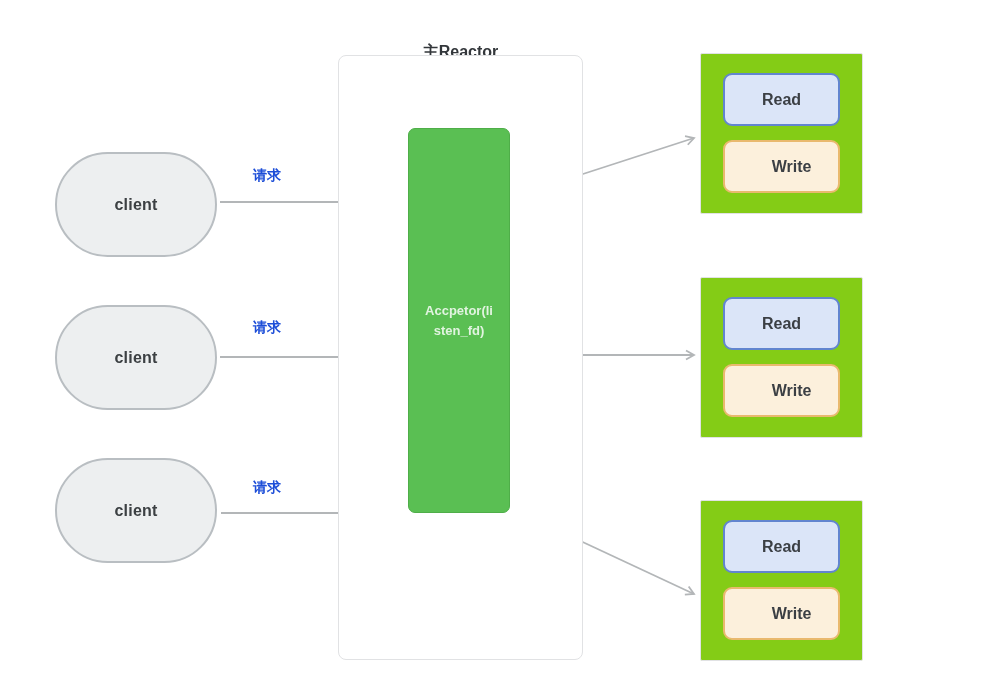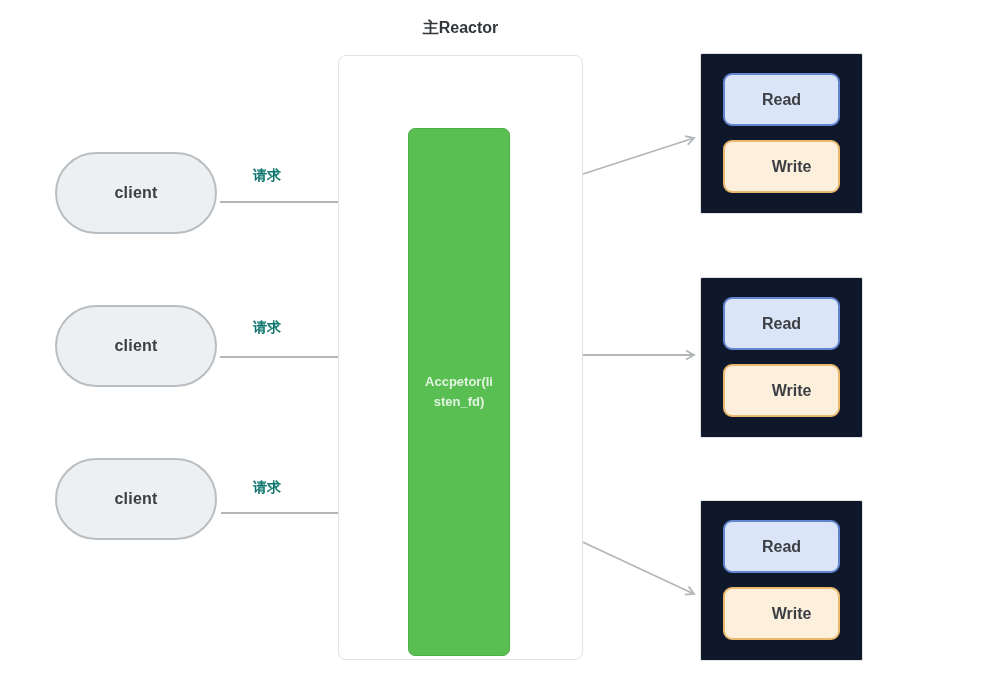--- a/index.html
+++ b/index.html
@@ -5,59 +5,59 @@
   html,body{margin:0;padding:0;background:#fff;}
   .canvas{
     position:relative;width:1002px;height:679px;background:#ffffff;
     font-family:"Liberation Sans","DejaVu Sans",sans-serif;overflow:hidden;
   }
   .arrow-layer{position:absolute;left:0;top:0;pointer-events:none;}
   .arrow-line{stroke:var(--arrow,#b3b6b8);stroke-width:1.8;fill:none;}
   .arrow-head{stroke:var(--arrow,#b3b6b8);stroke-width:1.8;fill:none;}
 
   .client-node{
-    position:absolute;left:55px;width:162px;height:82px;
+    position:absolute;left:55px;width:162px;height:105px;
     background:var(--client-fill,#edeff0);
     border:2px solid var(--client-border,#b9bec2);
     border-radius:54px;box-sizing:border-box;
     display:flex;align-items:center;justify-content:center;
     color:#3c4043;font-size:16px;font-weight:600;letter-spacing:.2px;
   }
   .client-1{top:152px}.client-2{top:305px}.client-3{top:458px}
 
   .request-label{
     position:absolute;width:80px;text-align:center;left:227px;
-    color:#0f766e;font-size:14px;font-weight:600;
+    color:#1d4ed8;font-size:14px;font-weight:600;
   }
   .request-1{top:167px}.request-2{top:319px}.request-3{top:479px}
 
   .group-title{
     position:absolute;top:16px;height:24px;display:flex;align-items:center;justify-content:center;
     color:#33373b;font-size:16px;font-weight:700;
   }
-  .main-reactor-title{left:338px;width:245px;}
+  .main-reactor-title{left:338px;width:245px;margin-top:24px;}
   .sub-reactor-title{left:700px;width:163px;}
 
   .main-reactor-box{
     position:absolute;left:338px;top:55px;width:245px;height:605px;
     background:#ffffff;border:1px solid var(--container-border,#e1e2e4);
     border-radius:8px;box-sizing:border-box;
   }
   .acceptor-box{
-    position:absolute;left:408px;top:128px;width:102px;height:528px;
+    position:absolute;left:408px;top:128px;width:102px;height:385px;
     background:var(--acceptor-green,#5abf53);
     border:1px solid var(--acceptor-green-border,#4fae49);
     border-radius:7px;box-sizing:border-box;
     display:flex;flex-direction:column;align-items:center;justify-content:center;
     color:rgba(255,255,255,0.82);font-size:13px;font-weight:600;line-height:20px;text-align:left;
   }
 
   .sub-box{
     position:absolute;left:700px;width:163px;height:161px;
-    background:#0f172a;border:1px solid var(--container-border,#e1e2e4);
+    background:#84cc16;border:1px solid var(--container-border,#e1e2e4);
     border-radius:2px;box-sizing:border-box;
   }
   .sub-box-1{top:53px}.sub-box-2{top:277px}.sub-box-3{top:500px}
 
   .op-btn{
     position:absolute;left:22px;width:117px;height:53px;
     border-radius:9px;box-sizing:border-box;
     display:flex;align-items:center;justify-content:center;
     font-size:16px;font-weight:600;color:#3b3f44;
   }

